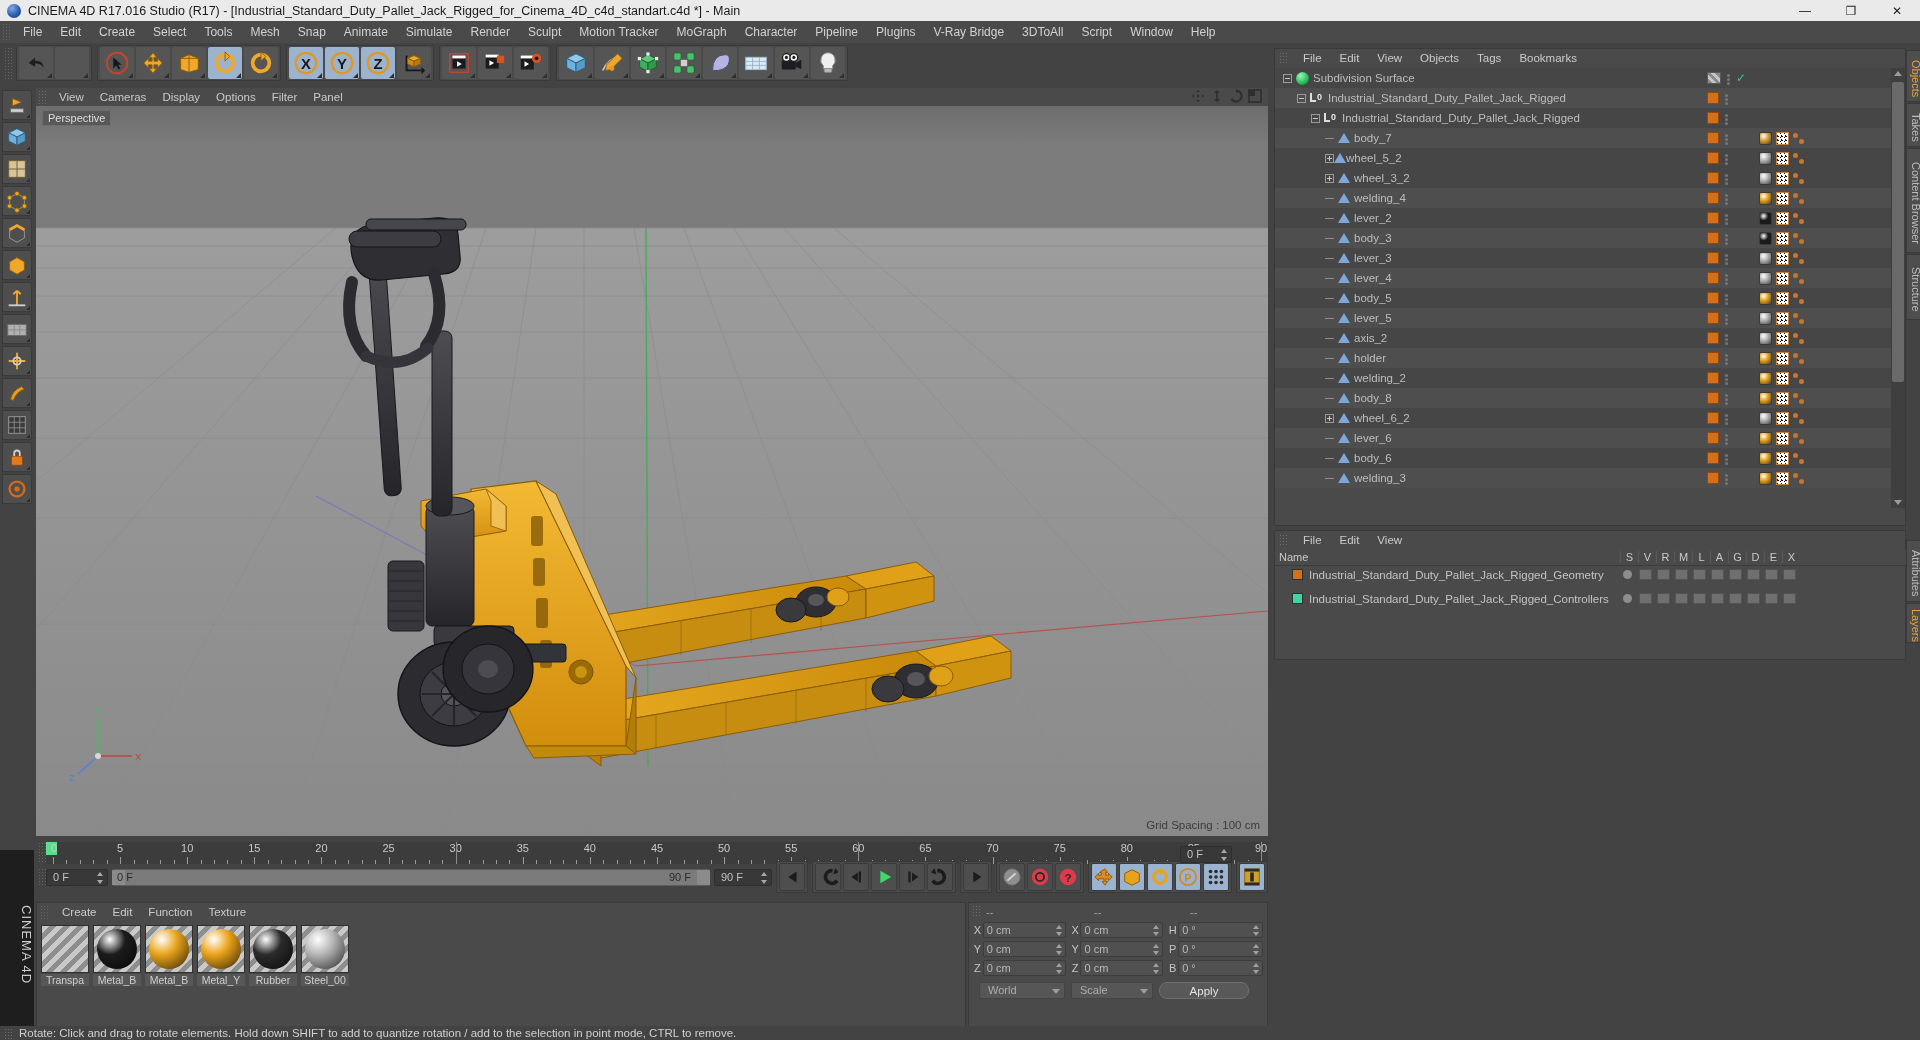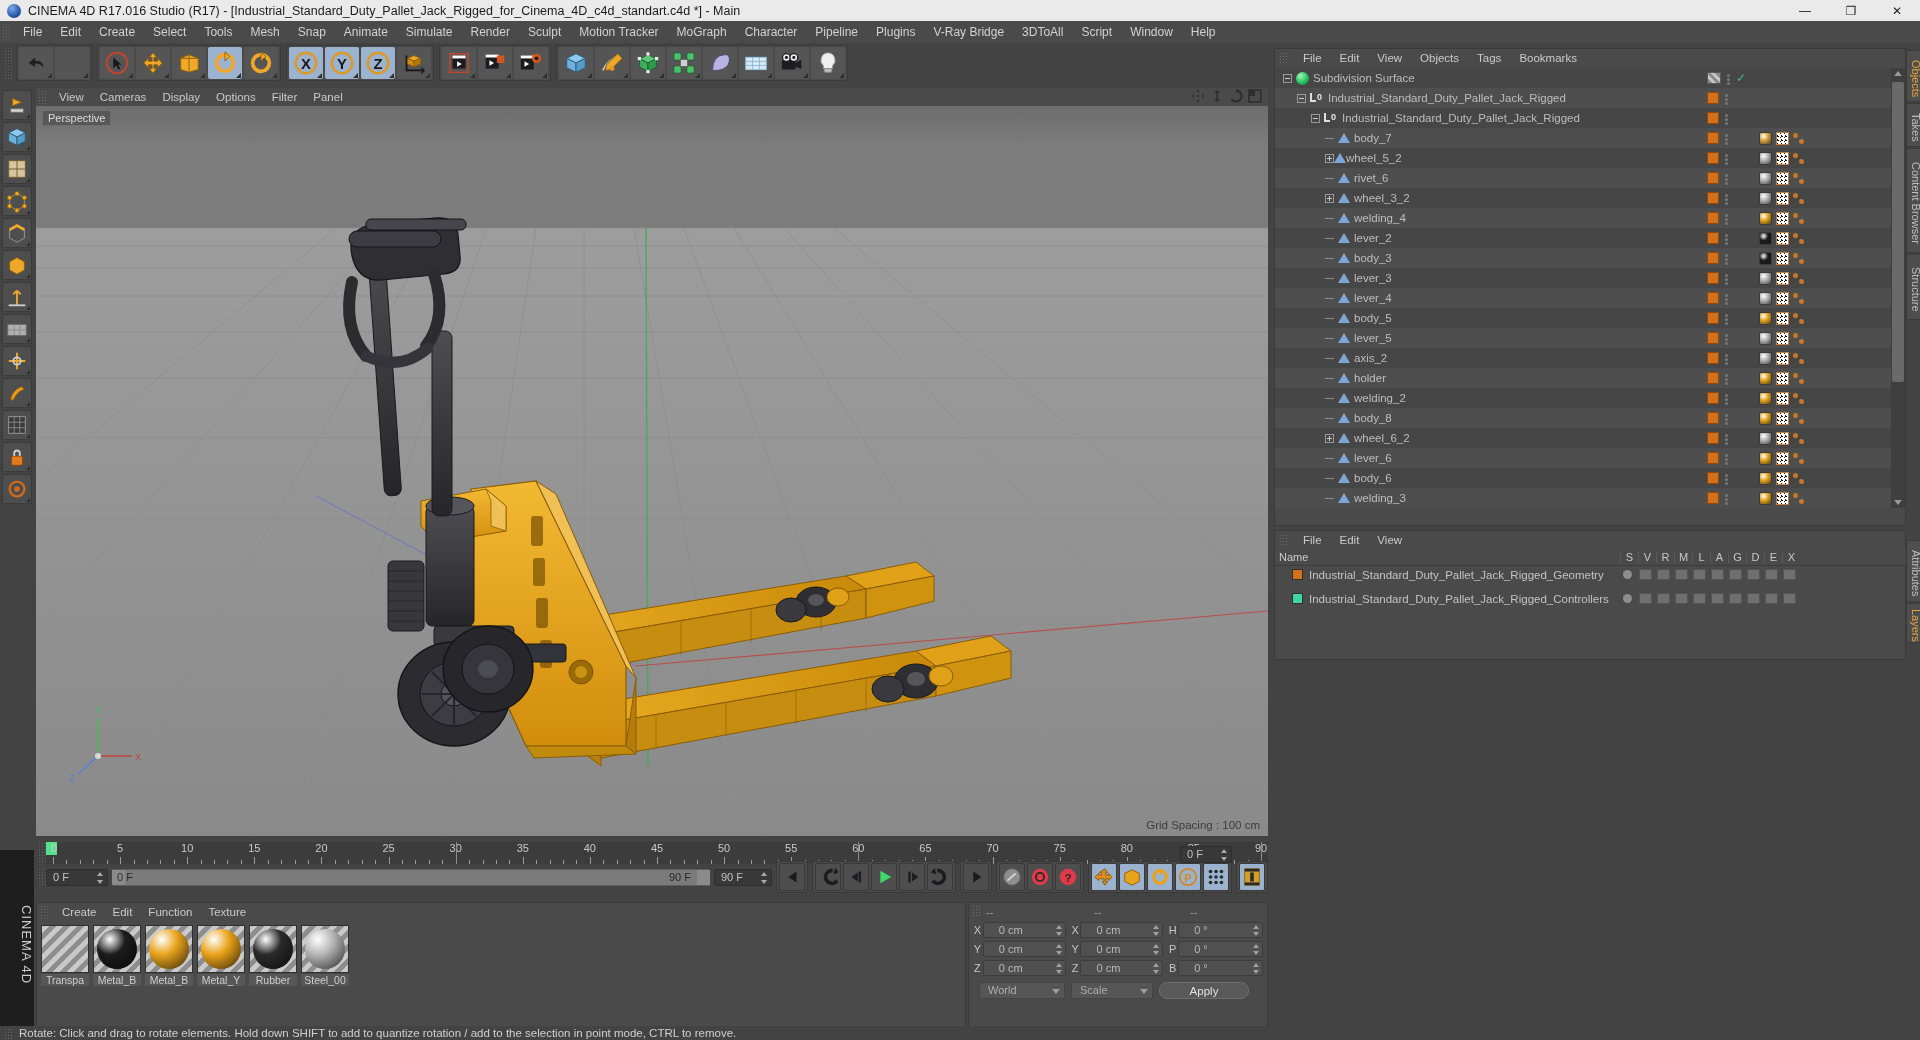--- a/index.html
+++ b/index.html
@@ -80,21 +80,21 @@
   .matThumb { width:48px; height:48px; border:1px solid #2f2f2f; }
   .matName { width:48px; text-align:center; font-size:10.5px; color:#cfcfcf; background:#575757; overflow:hidden; white-space:nowrap; margin-top:1px; }
 
   
   #coordWrap { position:absolute; left:968px; top:902px; width:300px; height:128px; background:#4a4a4a; border:1px solid #3a3a3a; }
   #coordHdr { height:17px; display:flex; align-items:center; font-size:11px; color:#a2a2a2; }
   #coordHdr .g { width:9px; height:13px; margin:0 5px 0 3px; background-image:radial-gradient(#6e6e6e 35%, transparent 36%); background-size:3px 3px; }
   .coordRow { display:flex; align-items:center; height:19px; padding-left:3px; }
   .cLbl { width:11px; font-size:11px; color:#c6c6c6; text-align:center; }
   .cFld { height:16px; background:#505050; border:1px solid #3c3c3c; border-radius:2px; font-size:11px; color:#b9b9b9;
-      padding:0 12px 0 15px; line-height:14px; position:relative; margin-right:4px; }
+      padding:0 12px 0 3px; line-height:14px; position:relative; margin-right:4px; }
   .cFld .ud { position:absolute; right:2px; top:2px; width:7px; height:11px; }
   .cFld .ud:before, .cFld .ud:after { content:""; position:absolute; left:0; border-left:3px solid transparent; border-right:3px solid transparent; }
   .cFld .ud:before { top:0; border-bottom:4px solid #a0a0a0; }
   .cFld .ud:after { bottom:0; border-top:4px solid #a0a0a0; }
   .cSel { height:17px; background:#565656; border:1px solid #444; border-radius:2px; font-size:11px; color:#adadad;
       padding:0 16px 0 8px; line-height:15px; position:relative; }
   .cSel .ar { position:absolute; right:4px; top:6px; border-left:4px solid transparent; border-right:4px solid transparent; border-top:5px solid #9d9d9d; }
   #applyBtn { height:17px; background:#595959; border:1px solid #6e6e6e; border-radius:8px; font-size:11.5px; color:#e2e2e2;
       display:flex; align-items:center; justify-content:center; }
 
@@ -1135,43 +1135,20 @@
         </div>
         <div class="tagcell" style="left: 484px;">
           <div class="sphTag" style="background: radial-gradient(circle at 33% 28%, rgb(255, 255, 255) 0%, rgb(180, 180, 180) 42%, rgb(26, 26, 26) 120%);"></div>
           <div class="ckTag"></div>
           <div class="twoDot">
             <i style="left:0;top:1px"></i>
             <i style="left:6px;top:7px"></i>
           </div>
         </div>
       </div>
-      <div class="orow even">
-        <div style="display: flex; align-items: center; gap: 4px; padding-left: 50px; width: 420px;">
-          <div style="width: 9px; height: 1px; background: rgb(141, 141, 141);"></div>
-          <div class="tri"></div>
-          <span class="nm">rivet_6</span>
-        </div>
-        <div class="tagcell" style="left: 432px;">
-          <div class="orangeTag"></div>
-          <div class="dots3">
-            <i style="top:2px"></i>
-            <i style="top:6px"></i>
-            <i style="top:10px"></i>
-          </div>
-        </div>
-        <div class="tagcell" style="left: 484px;">
-          <div class="sphTag" style="background: radial-gradient(circle at 33% 28%, rgb(255, 255, 255) 0%, rgb(180, 180, 180) 42%, rgb(26, 26, 26) 120%);"></div>
-          <div class="ckTag"></div>
-          <div class="twoDot">
-            <i style="left:0;top:1px"></i>
-            <i style="left:6px;top:7px"></i>
-          </div>
-        </div>
-      </div>
       <div class="orow odd">
         <div style="display: flex; align-items: center; gap: 4px; padding-left: 50px; width: 420px;">
           <div class="plusbox plus"></div>
           <div class="tri"></div>
           <span class="nm">wheel_3_2</span>
         </div>
         <div class="tagcell" style="left: 432px;">
           <div class="orangeTag"></div>
           <div class="dots3">
             <i style="top:2px"></i>

